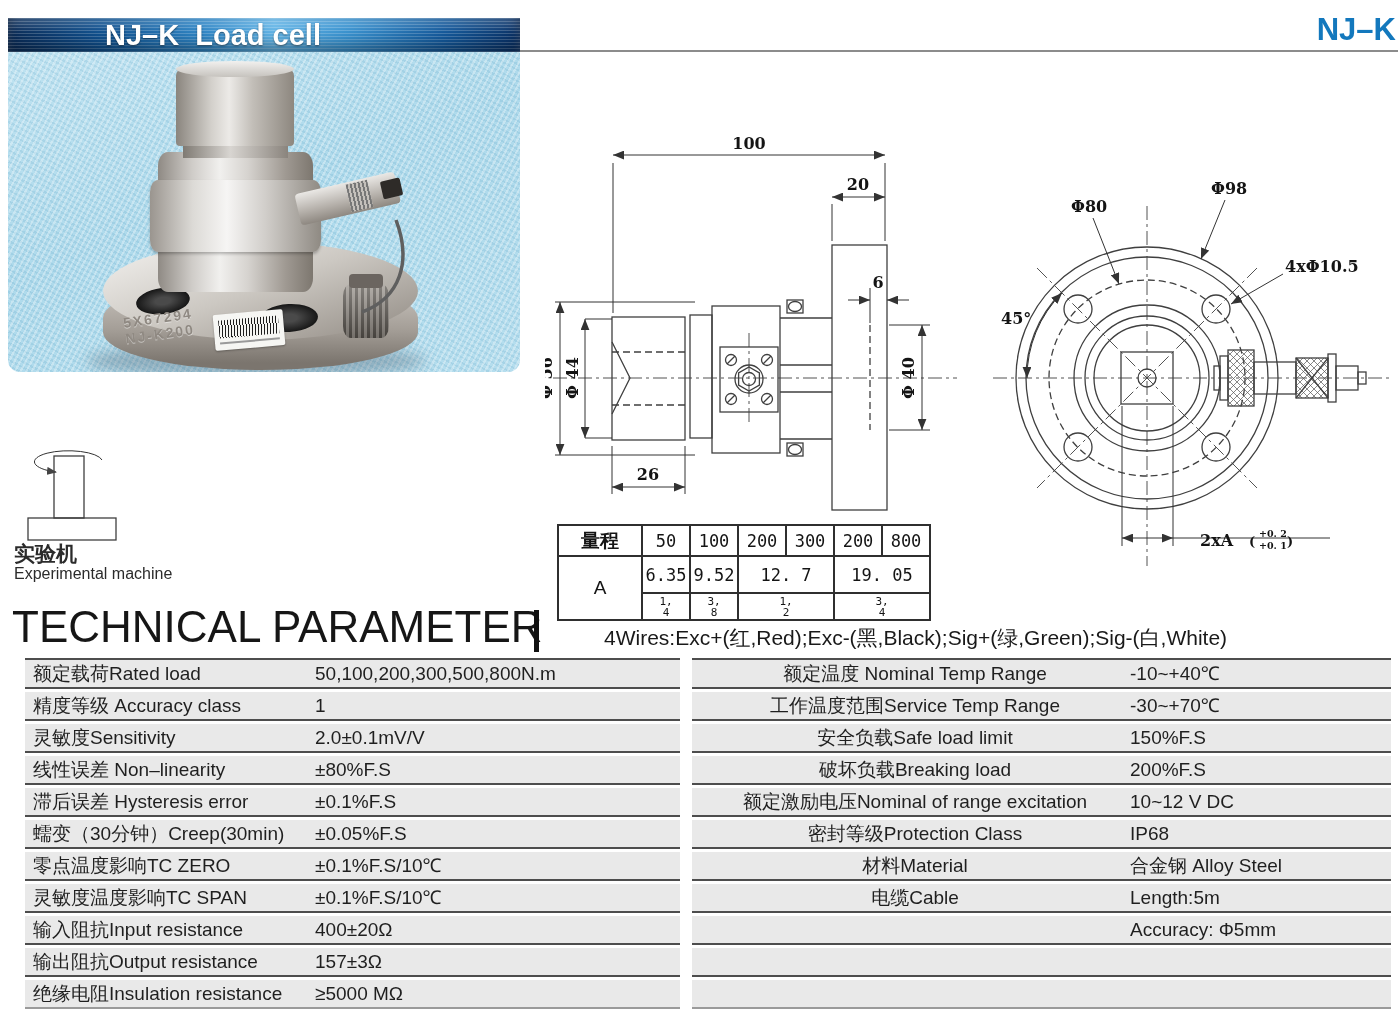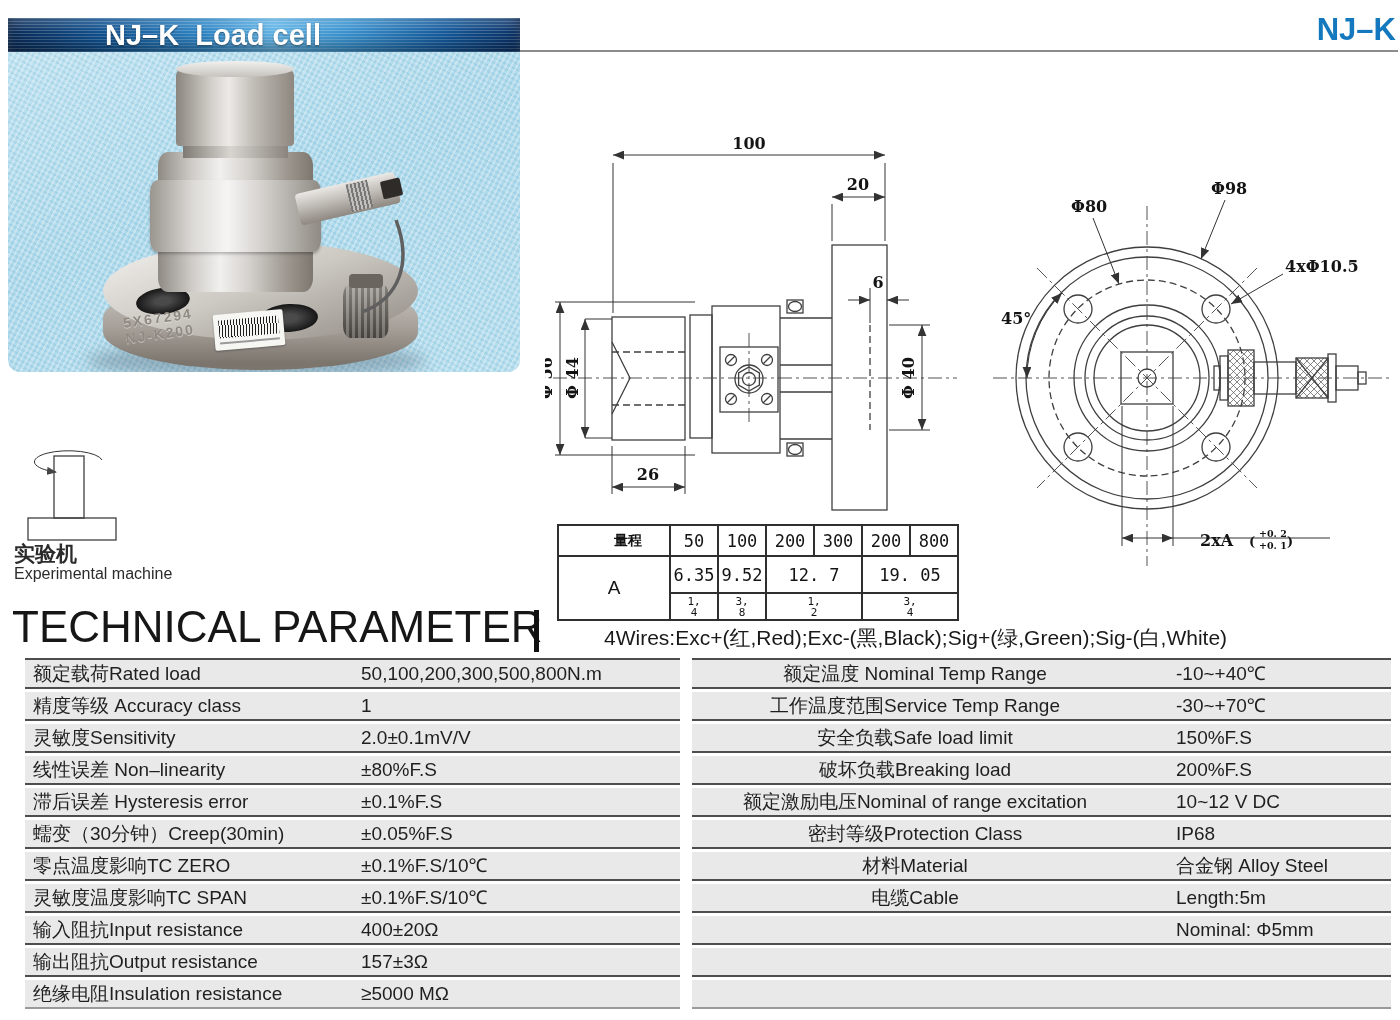--- a/index.html
+++ b/index.html
@@ -75,22 +75,22 @@
   svg .dash{stroke-dasharray:7 4;}
   svg .cl{stroke:#3f3f3f;stroke-width:0.9;fill:none;stroke-dasharray:14 4 3 4;}
   svg text.dtxt{fill:#141414;font-family:"DejaVu Serif",serif;font-weight:bold;font-size:16px;}
   svg text.small{font-size:13px;}
   svg text.tiny{font-size:9.5px;font-weight:bold;}
 
   
   .rtable{position:absolute;left:557px;top:524px;border-collapse:collapse;
     font-family:"DejaVu Sans Mono",monospace;}
   .rtable td{border:2px solid #2f2f2f;text-align:center;padding:0;color:#141414;}
-  .rtable .hd{width:82px;font-size:14px;font-weight:bold;height:29px;
-    font-family:"Liberation Sans",sans-serif;padding-left:28px;}
+  .rtable .hd{width:82px;font-size:19px;font-weight:bold;height:29px;
+    font-family:"Liberation Sans",sans-serif;}
   .rtable .rng{width:46px;font-size:17px;height:29px;}
   .rtable .acell{font-size:19px;font-family:"Liberation Sans",sans-serif;}
   .rtable .mv{font-size:17px;height:35px;}
   .rtable .fr{height:25px;font-size:11px;line-height:11px;}
   .frac span{display:block;}
 
   
   .mach-cn{position:absolute;left:14px;top:540px;font-size:21px;font-weight:600;color:#2b2b2b;}
   .mach-en{position:absolute;left:14px;top:565px;font-size:16px;color:#2b2b2b;}
 
@@ -100,21 +100,21 @@
   .sectbar{position:absolute;left:534px;top:610px;width:5px;height:42px;background:#111;}
   .wires{position:absolute;left:568px;top:624px;font-size:21px;color:#191919;white-space:nowrap;margin-left:36px;}
 
   
   .ptable{position:absolute;left:25px;top:658px;width:1366px;display:flex;gap:12px;}
   .pcol{display:flex;flex-direction:column;}
   .pcol.left{width:655px;}
   .pcol.right{width:699px;text-align:center;}
   .prow{height:27px;line-height:27px;background:#e9e9e9;border-bottom:2px solid #4d4d4d;
     margin-bottom:3px;display:flex;white-space:nowrap;font-size:19px;color:#1f1f1f;
-    padding-left:8px;overflow:hidden;gap:46px;}
+    padding-left:8px;overflow:hidden;}
   .pcol .prow:first-child{border-top:2px solid #4d4d4d;}
   .pcol .prow:last-child{border-bottom-color:#9a9a9a;}
   .plabel{flex:0 0 auto;}
   .pcol.left .plabel{min-width:282px;}
   .pcol.right .plabel{min-width:430px;}
   .pvalue{flex:0 0 auto;}
 </style>
 </head>
 <body>
 
@@ -413,21 +413,21 @@
       <div class="prow">
         <span class="plabel">材料Material</span>
         <span class="pvalue">合金钢 Alloy Steel</span>
         </div>
       <div class="prow">
         <span class="plabel">电缆Cable</span>
         <span class="pvalue">Length:5m</span>
         </div>
       <div class="prow">
         <span class="plabel"></span>
-        <span class="pvalue">Nominal: Φ5mm</span>
+        <span class="pvalue">Accuracy: Φ5mm</span>
         </div>
       <div class="prow">
         <span class="plabel"></span>
         <span class="pvalue"></span>
         </div>
       <div class="prow">
         <span class="plabel"></span>
         <span class="pvalue"></span>
         </div>
     </div>

